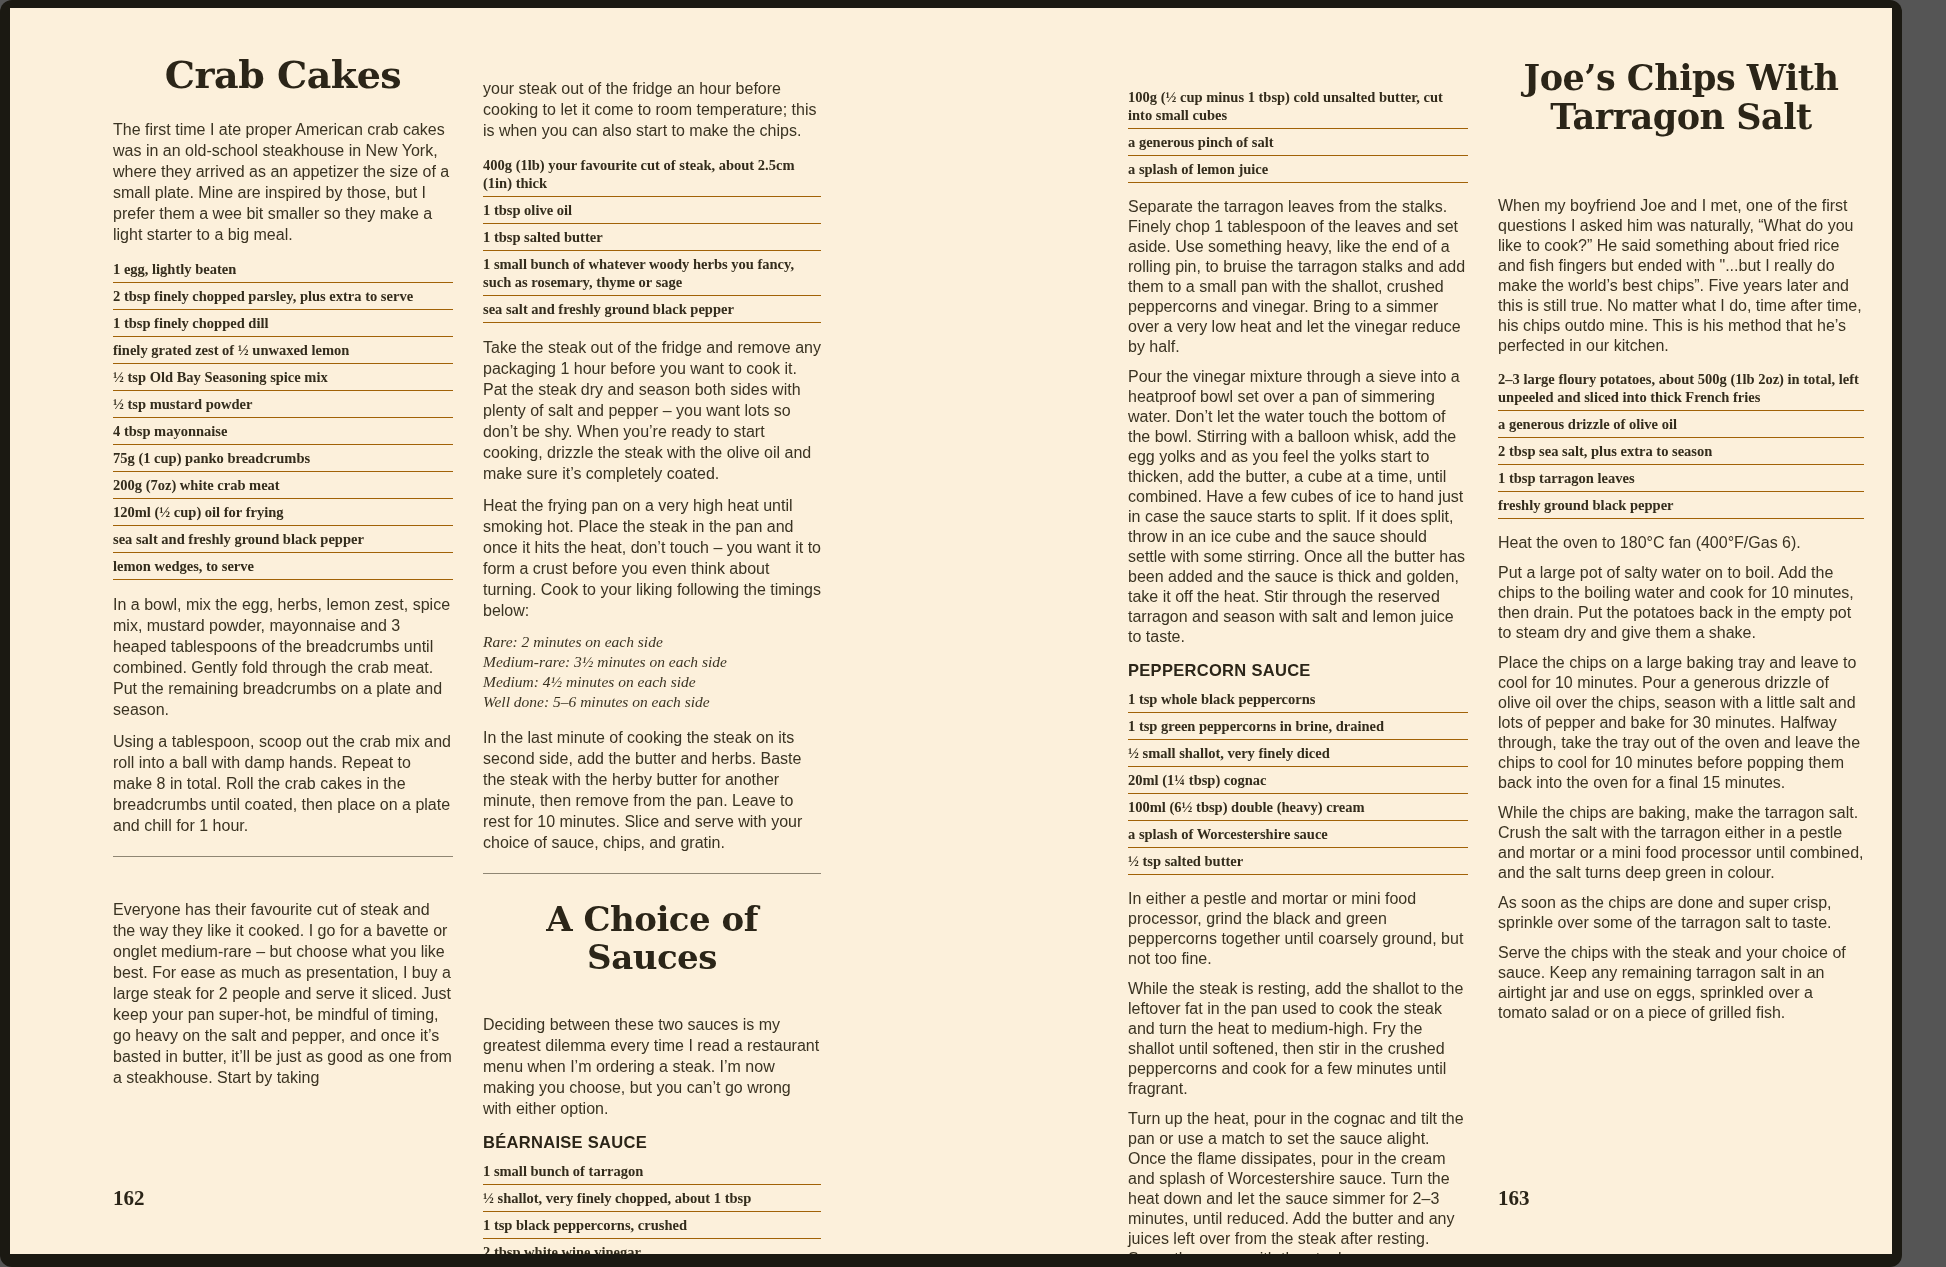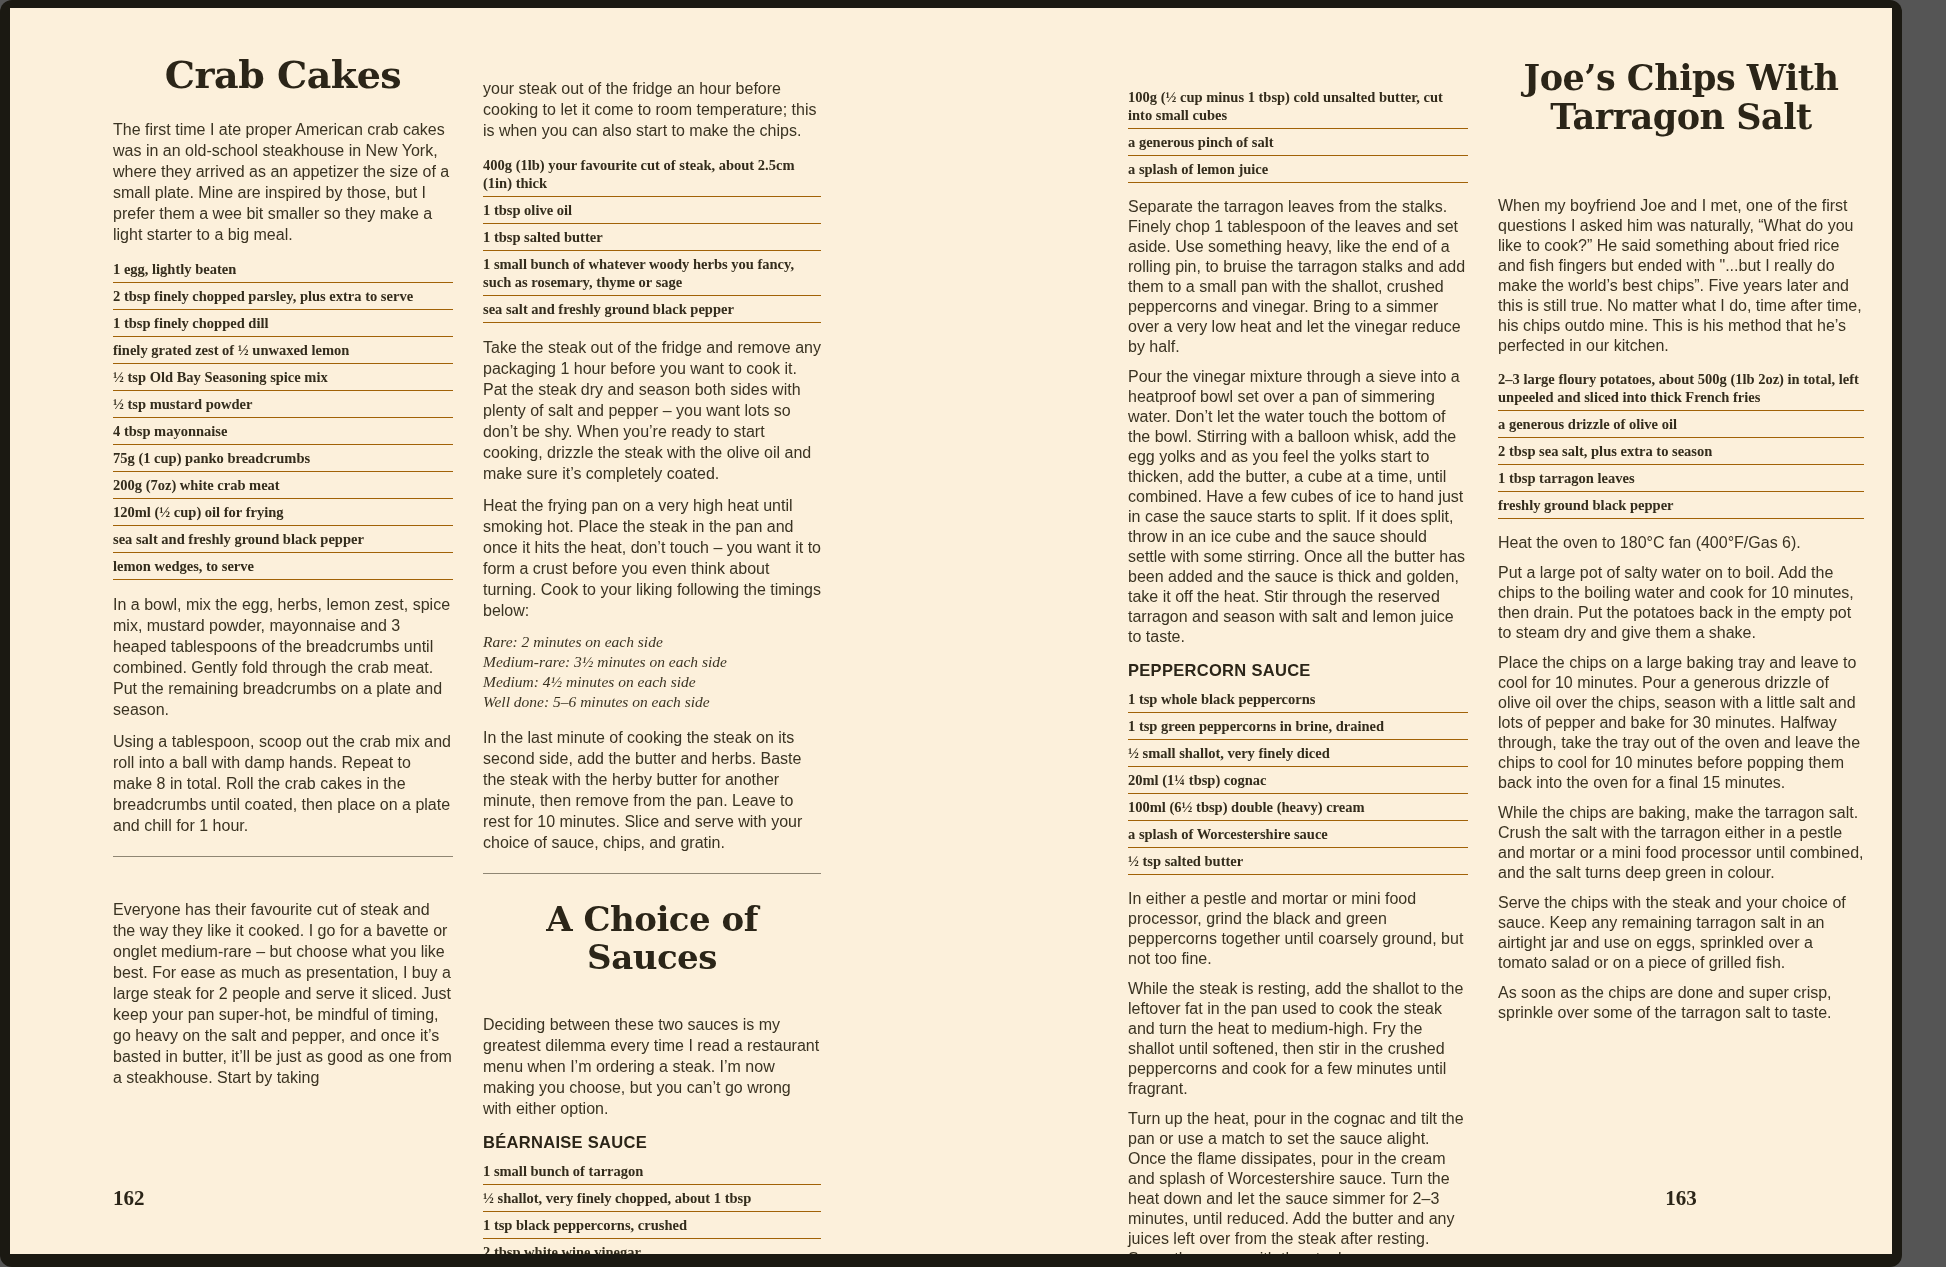--- a/index.html
+++ b/index.html
@@ -50,21 +50,21 @@
   .section-rule{
     border:none;border-top:1px solid #8f8673;
     margin:20px 0 26px 0;
   }
   .pagenum{
     position:absolute;top:1178px;
     font-family:"Liberation Serif",serif;font-weight:bold;
     font-size:21px;color:#2b2518;
   }
   .pagenum-left{left:103px;}
-  .pagenum-right{left:1488px;width:366px;text-align:center;}
+  .pagenum-right{left:1488px;width:366px;text-align:left;}
   .spacer-top{height:16px;}
 </style>
 </head>
 <body>
 
 <div class="frame">
   <div class="sheet">
 
     <div class="col col-a page-left">
       <h1 class="recipe-title">Crab Cakes</h1>
@@ -178,22 +178,22 @@
           <li>2 tbsp sea salt, plus extra to season</li>
           <li>1 tbsp tarragon leaves</li>
           <li>freshly ground black pepper</li>
         </ul>
       <div>
 
       <p class="body-p">Heat the oven to 180°C fan (400°F/Gas 6).</p>
           <p class="body-p">Put a large pot of salty water on to boil. Add the chips to the boiling water and cook for 10 minutes, then drain. Put the potatoes back in the empty pot to steam dry and give them a shake.</p>
           <p class="body-p">Place the chips on a large baking tray and leave to cool for 10 minutes. Pour a generous drizzle of olive oil over the chips, season with a little salt and lots of pepper and bake for 30 minutes. Halfway through, take the tray out of the oven and leave the chips to cool for 10 minutes before popping them back into the oven for a final 15 minutes.</p>
           <p class="body-p">While the chips are baking, make the tarragon salt. Crush the salt with the tarragon either in a pestle and mortar or a mini food processor until combined, and the salt turns deep green in colour.</p>
+          <p class="body-p">As soon as the chips are done and super crisp, sprinkle over some of the tarragon salt to taste.</p>
           <p class="body-p">Serve the chips with the steak and your choice of sauce. Keep any remaining tarragon salt in an airtight jar and use on eggs, sprinkled over a tomato salad or on a piece of grilled fish.</p>
-          <p class="body-p">As soon as the chips are done and super crisp, sprinkle over some of the tarragon salt to taste.</p>
         </div>
     </div>
 
     <div class="pagenum pagenum-left">162</div>
     <div class="pagenum pagenum-right">163</div>
 
   </div>
 </div>
 
 </body></html>

